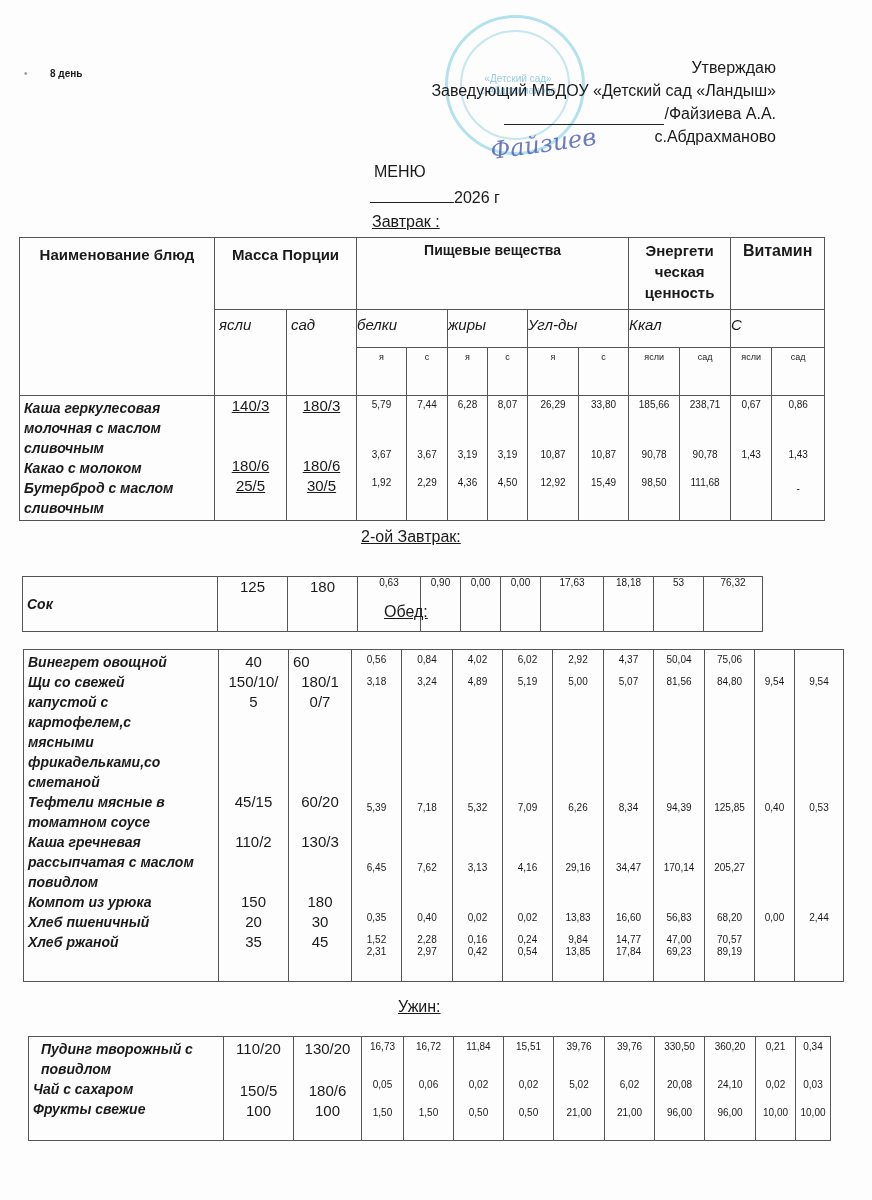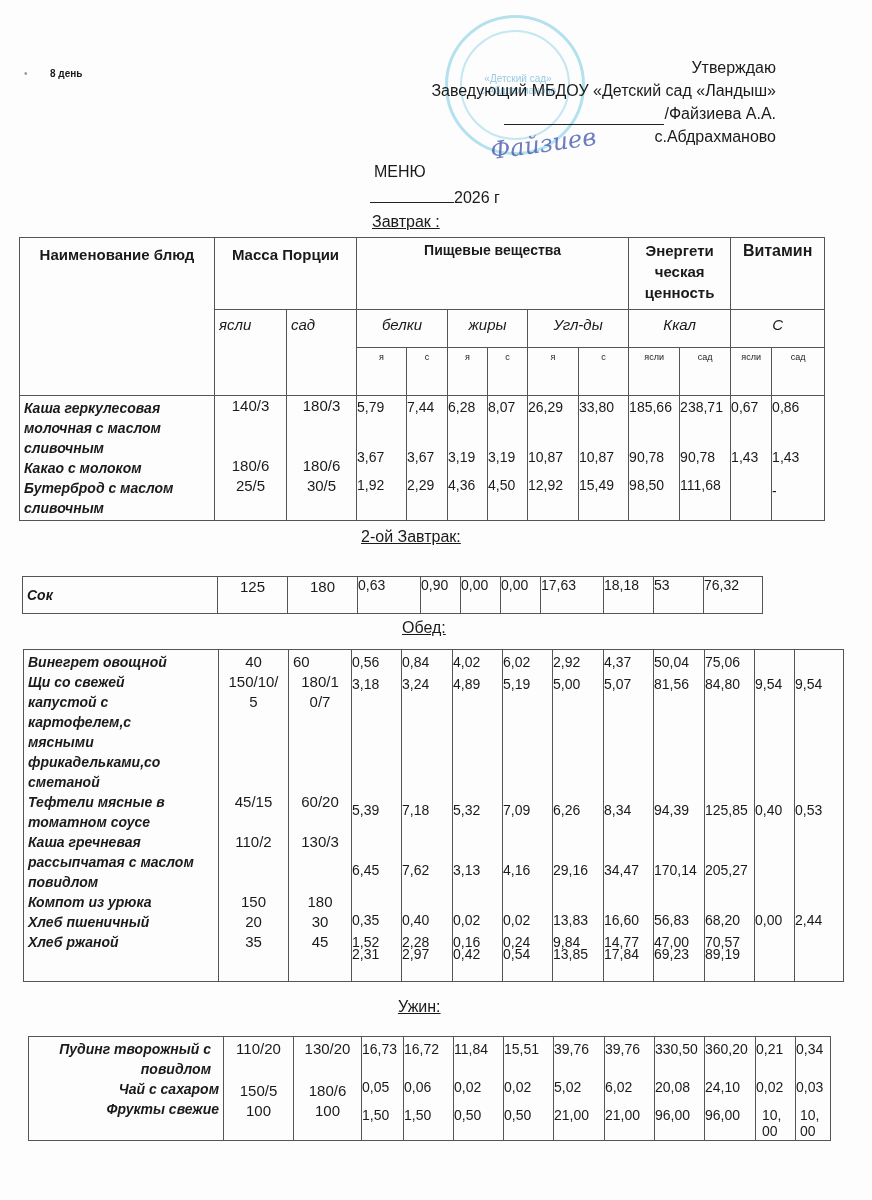--- a/index.html
+++ b/index.html
@@ -18,25 +18,25 @@
   .stamp-text { position:absolute; left:30px; top:55px; width:80px; text-align:center; font-size:10px; color:rgba(80,170,210,0.6); line-height:12px; }
   .signature { left:490px; top:130px; font-family:"DejaVu Serif", serif; font-style:italic; font-size:24px; color:rgba(60,80,170,0.75); transform:rotate(-8deg); }
   .menu-title { left:374px; top:163px; font-size:16px; }
   .date { left:370px; top:188px; font-size:16px; }
   .date .line { display:inline-block; width:84px; border-bottom:1px solid #222; height:14px; }
   .sec { font-size:16px; text-decoration:underline; }
   table { border-collapse:collapse; position:absolute; table-layout:fixed; }
   td { border:1px solid #555; padding:0; vertical-align:top; }
   .name { font-weight:bold; font-style:italic; font-size:14px; line-height:20px; padding:2px 4px; }
   .mass { font-size:15px; line-height:20px; text-align:center; }
-  .num { font-size:14px; text-align:left; }
+  .num { font-size:10px; text-align:center; }
   .hdr { font-weight:bold; font-size:15px; text-align:center; line-height:21px; }
-  .sub { font-style:italic; font-size:15px; text-align:center; }
+  .sub { font-style:italic; font-size:15px; text-align:left; }
   .tiny { font-size:9px; text-align:center; }
-  .cell-lines div { height:20px; line-height:20px; }
+  .cell-lines div { height:20px; line-height:20px;text-decoration:underline; }
 </style>
 </head>
 <body>
 
 <span class="abs bullet">•</span>
 <div class="abs day">8 день</div>
 
 <div class="abs stamp">
   <div class="stamp-text">«Детский сад» с.Абдрахманово</div>
 </div>
@@ -184,36 +184,36 @@
       <col style="width:40px">
       <col style="width:40px">
       <col style="width:40px">
     <col style="width:63px">
       <col style="width:50px">
       <col style="width:50px">
       <col style="width:59px">
   </colgroup>
   <tbody>
       <tr style="height:22px">
-    <td class="name" style="padding:8px 4px">Сок</td>
+    <td class="name" style="padding:17px 4px">Сок</td>
     <td class="mass">125</td>
     <td class="mass">180</td>
     <td class="num">0,63</td>
     <td class="num">0,90</td>
     <td class="num">0,00</td>
     <td class="num">0,00</td>
     <td class="num">17,63</td>
     <td class="num">18,18</td>
     <td class="num">53</td>
     <td class="num">76,32</td>
   </tr>
 </tbody>
   </table>
 
-<div class="abs sec" style="left:402px;top:603px;margin-top:16px;">Обед:</div>
+<div class="abs sec" style="left:384px;top:603px;">Обед:</div>
 
 <table style="left:23px;top:649px;width:770px;">
   <colgroup>
     <col style="width:195px">
       <col style="width:70px">
       <col style="width:63px">
     <col style="width:50px">
       <col style="width:51px">
       <col style="width:50px">
       <col style="width:50px">
@@ -356,21 +356,21 @@
       <col style="width:50px">
     <col style="width:51px">
       <col style="width:50px">
       <col style="width:50px">
       <col style="width:51px">
     <col style="width:40px">
       <col style="width:35px">
   </colgroup>
   <tbody>
       <tr style="height:104px">
-    <td class="name" style="text-align:right">
+    <td class="name" style="text-align:left">
       <div style="padding:0 8px">Пудинг творожный с повидлом</div>
       <div>Чай с сахаром</div>
       <div>Фрукты свежие</div>
     </td>
     <td class="mass" style="padding-top:2px">
           <div style="height:42px">110/20</div>
           <div style="height:20px">150/5</div>
           <div>100</div>
         </td>
     <td class="mass" style="padding-top:2px">

